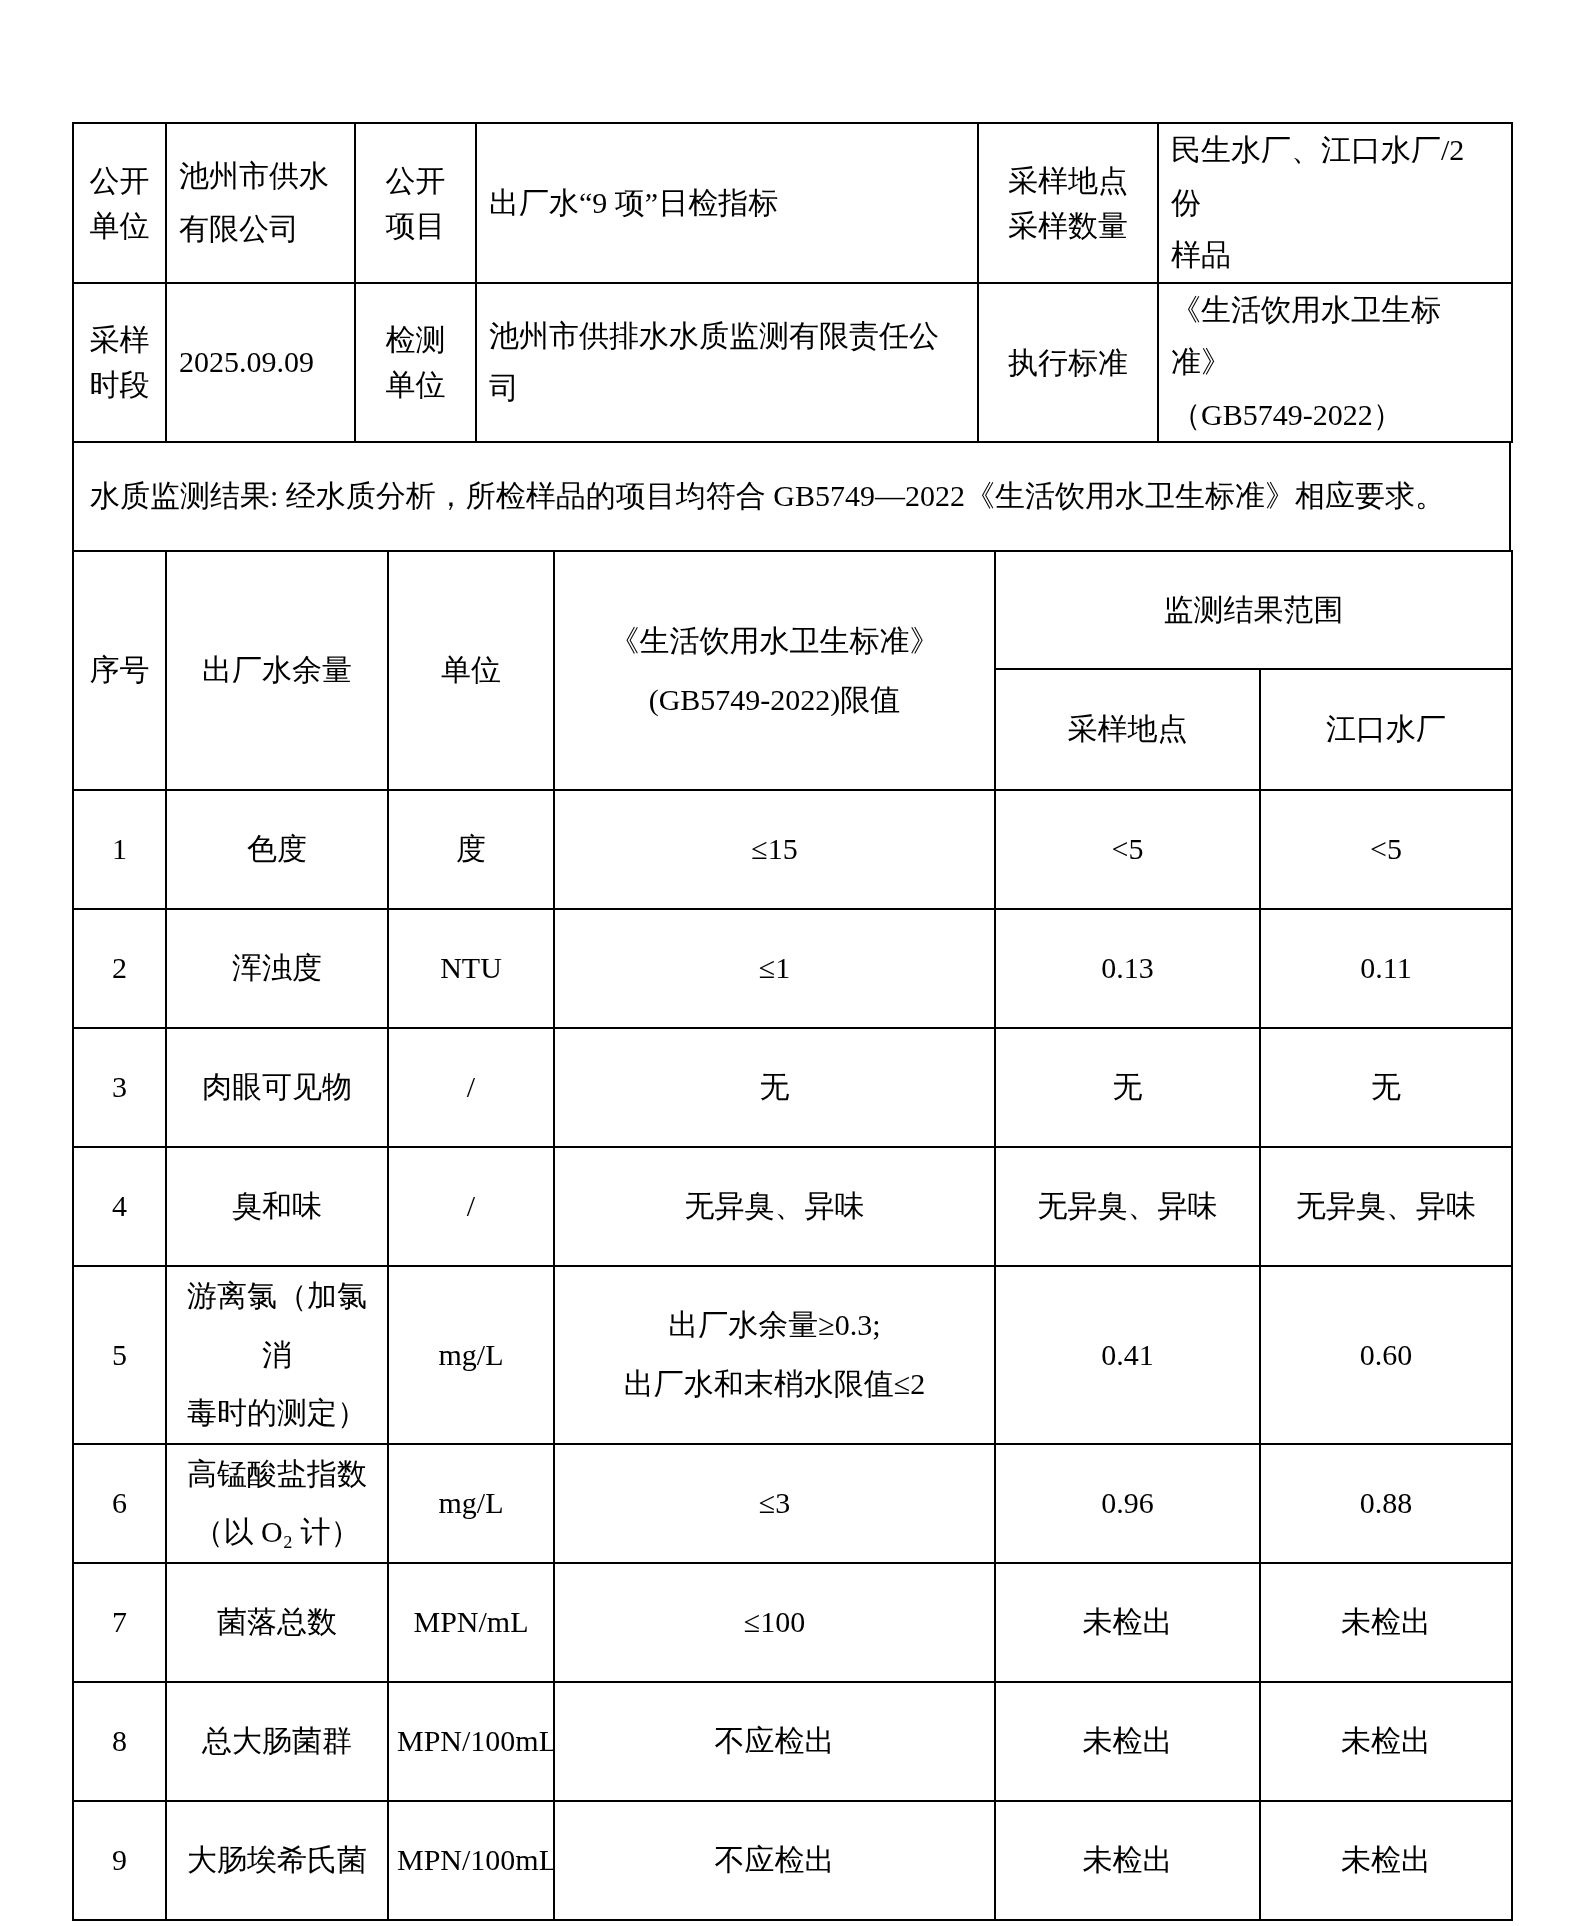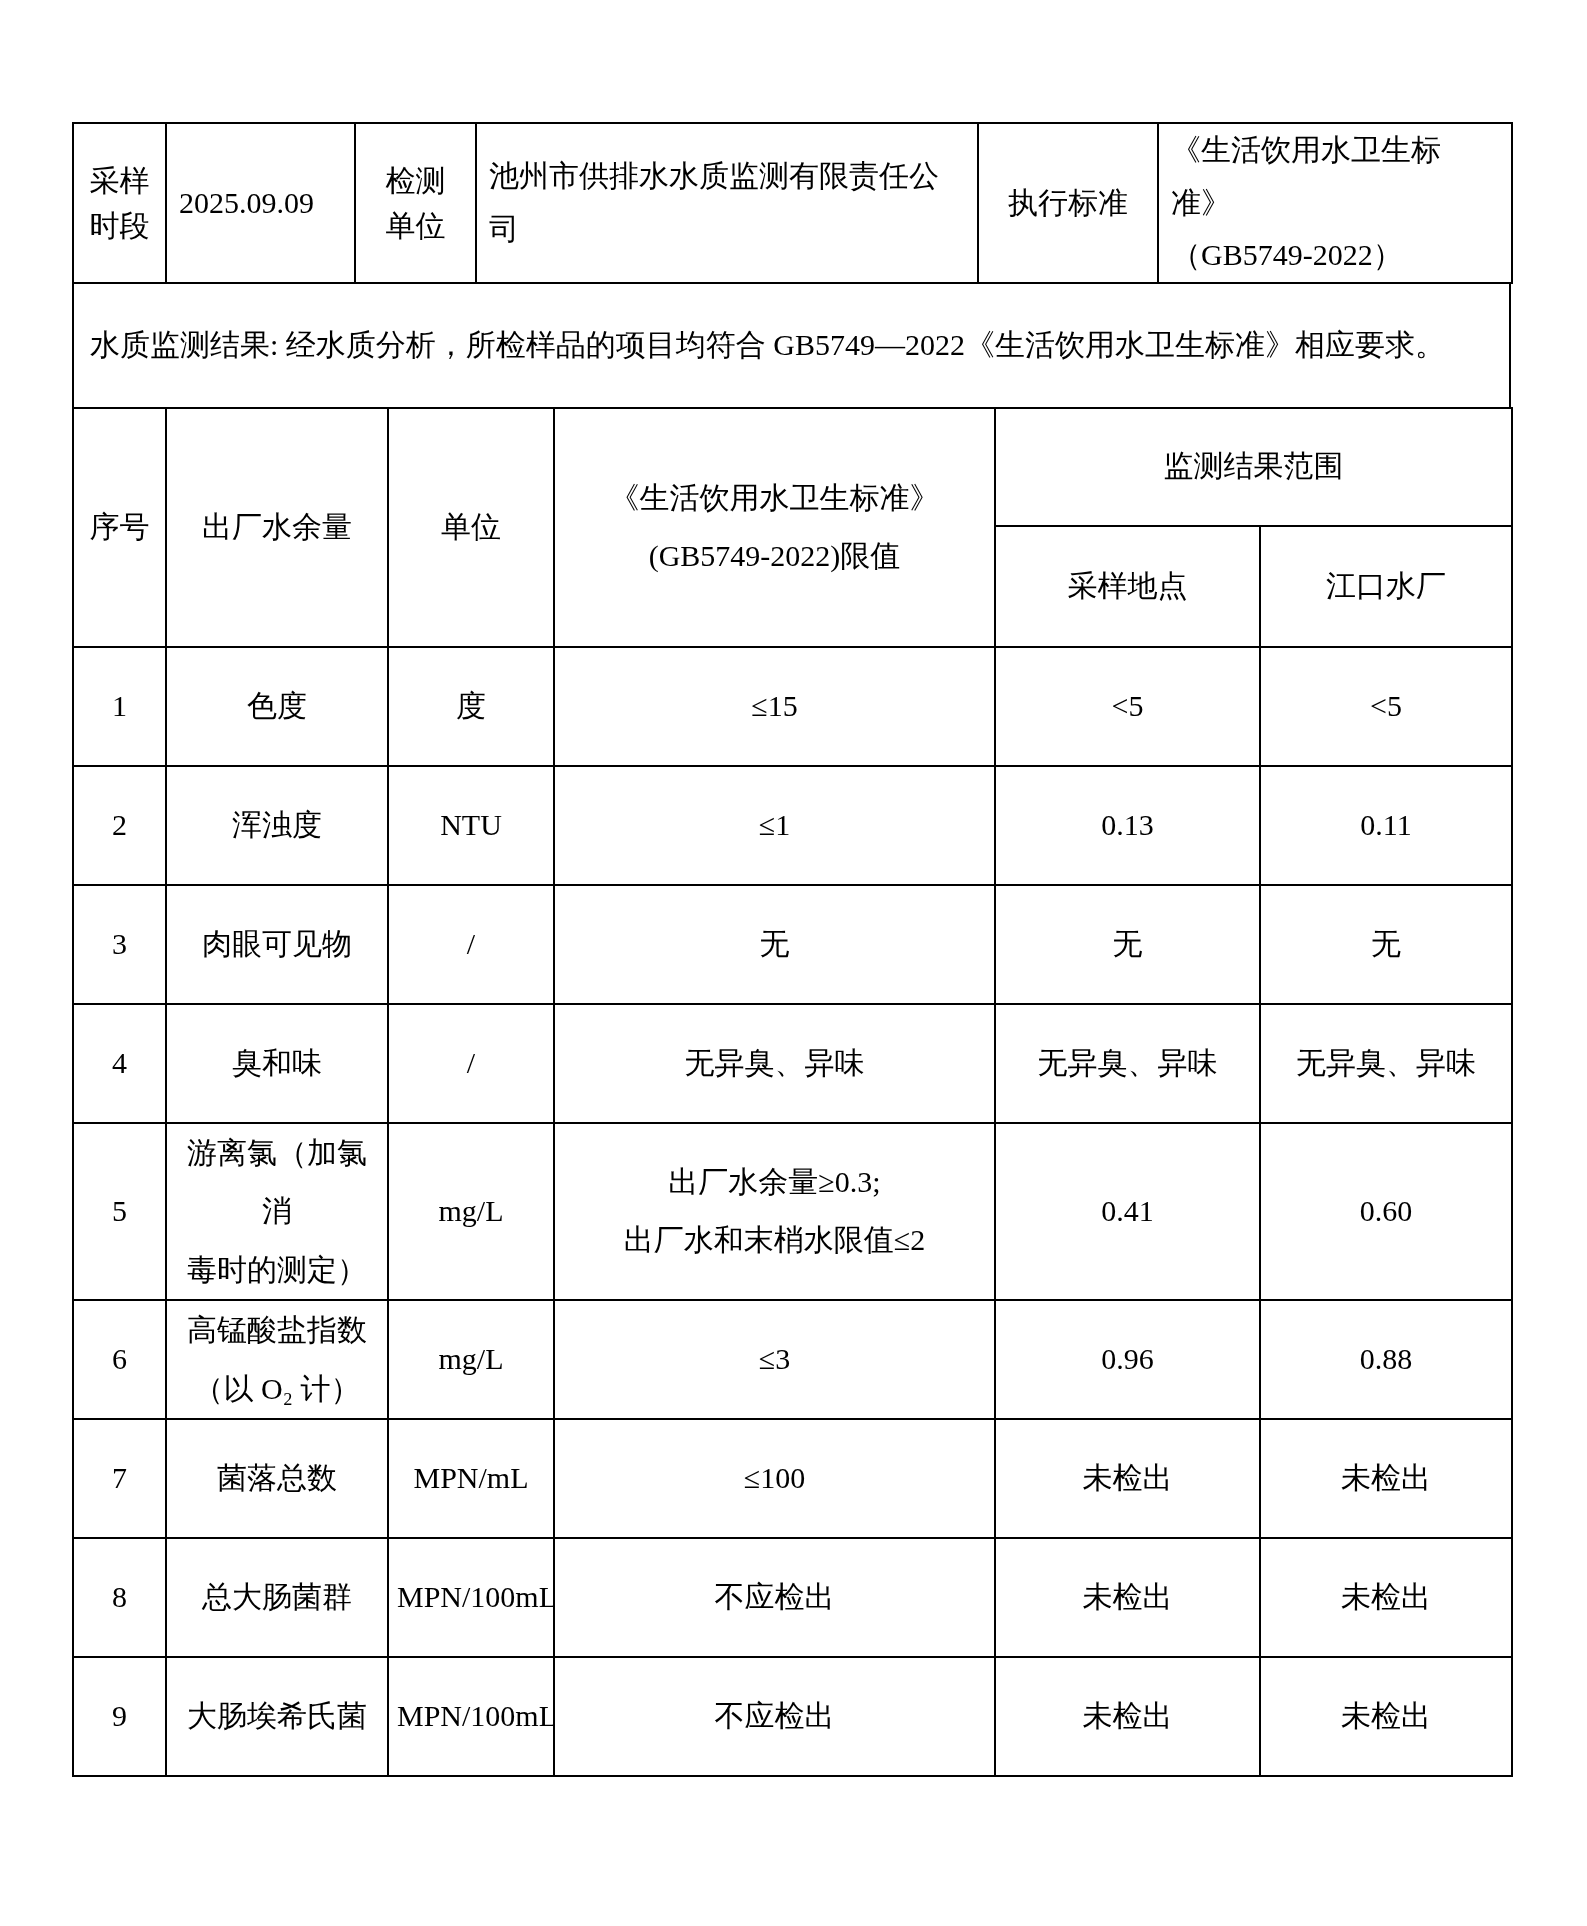--- a/index.html
+++ b/index.html
@@ -61,21 +61,21 @@
   }
   .info-r1 { height: 156px; }
   .info-r2 { height: 149px; }
   
   .note {
     margin-top: -2px;
     border: 2px solid #000000;
     height: 99px;
     display: flex;
     align-items: center;
-    padding: 12px 16px;
+    padding: 4px 16px;
     font-size: 30px;
     box-sizing: content-box;
     width: 1403px;
   }
   
   .main-table td {
     text-align: center;
     line-height: 1.95;
     padding: 0 8px;
   }
@@ -95,20 +95,33 @@
     <table class="tbl info-table">
       <colgroup>
         <col style="width:93px">
           <col style="width:189px">
           <col style="width:121px">
         <col style="width:502px">
           <col style="width:180px">
           <col style="width:354px">
       </colgroup>
       <tbody>
+        <tr class="info-r1">
+          <td class="lbl">公开
+单位</td>
+          <td class="val">池州市供水
+有限公司</td>
+          <td class="lbl">公开
+项目</td>
+          <td class="val">出厂水“9 项”日检指标</td>
+          <td class="lbl">采样地点
+采样数量</td>
+          <td class="val">民生水厂、江口水厂/2 份
+样品</td>
+        </tr>
         <tr class="info-r2">
           <td class="lbl">采样
 时段</td>
           <td class="val">2025.09.09</td>
           <td class="lbl">检测
 单位</td>
           <td class="val">池州市供排水水质监测有限责任公司</td>
           <td class="lbl">执行标准</td>
           <td class="val">《生活饮用水卫生标准》
 （GB5749-2022）</td>

